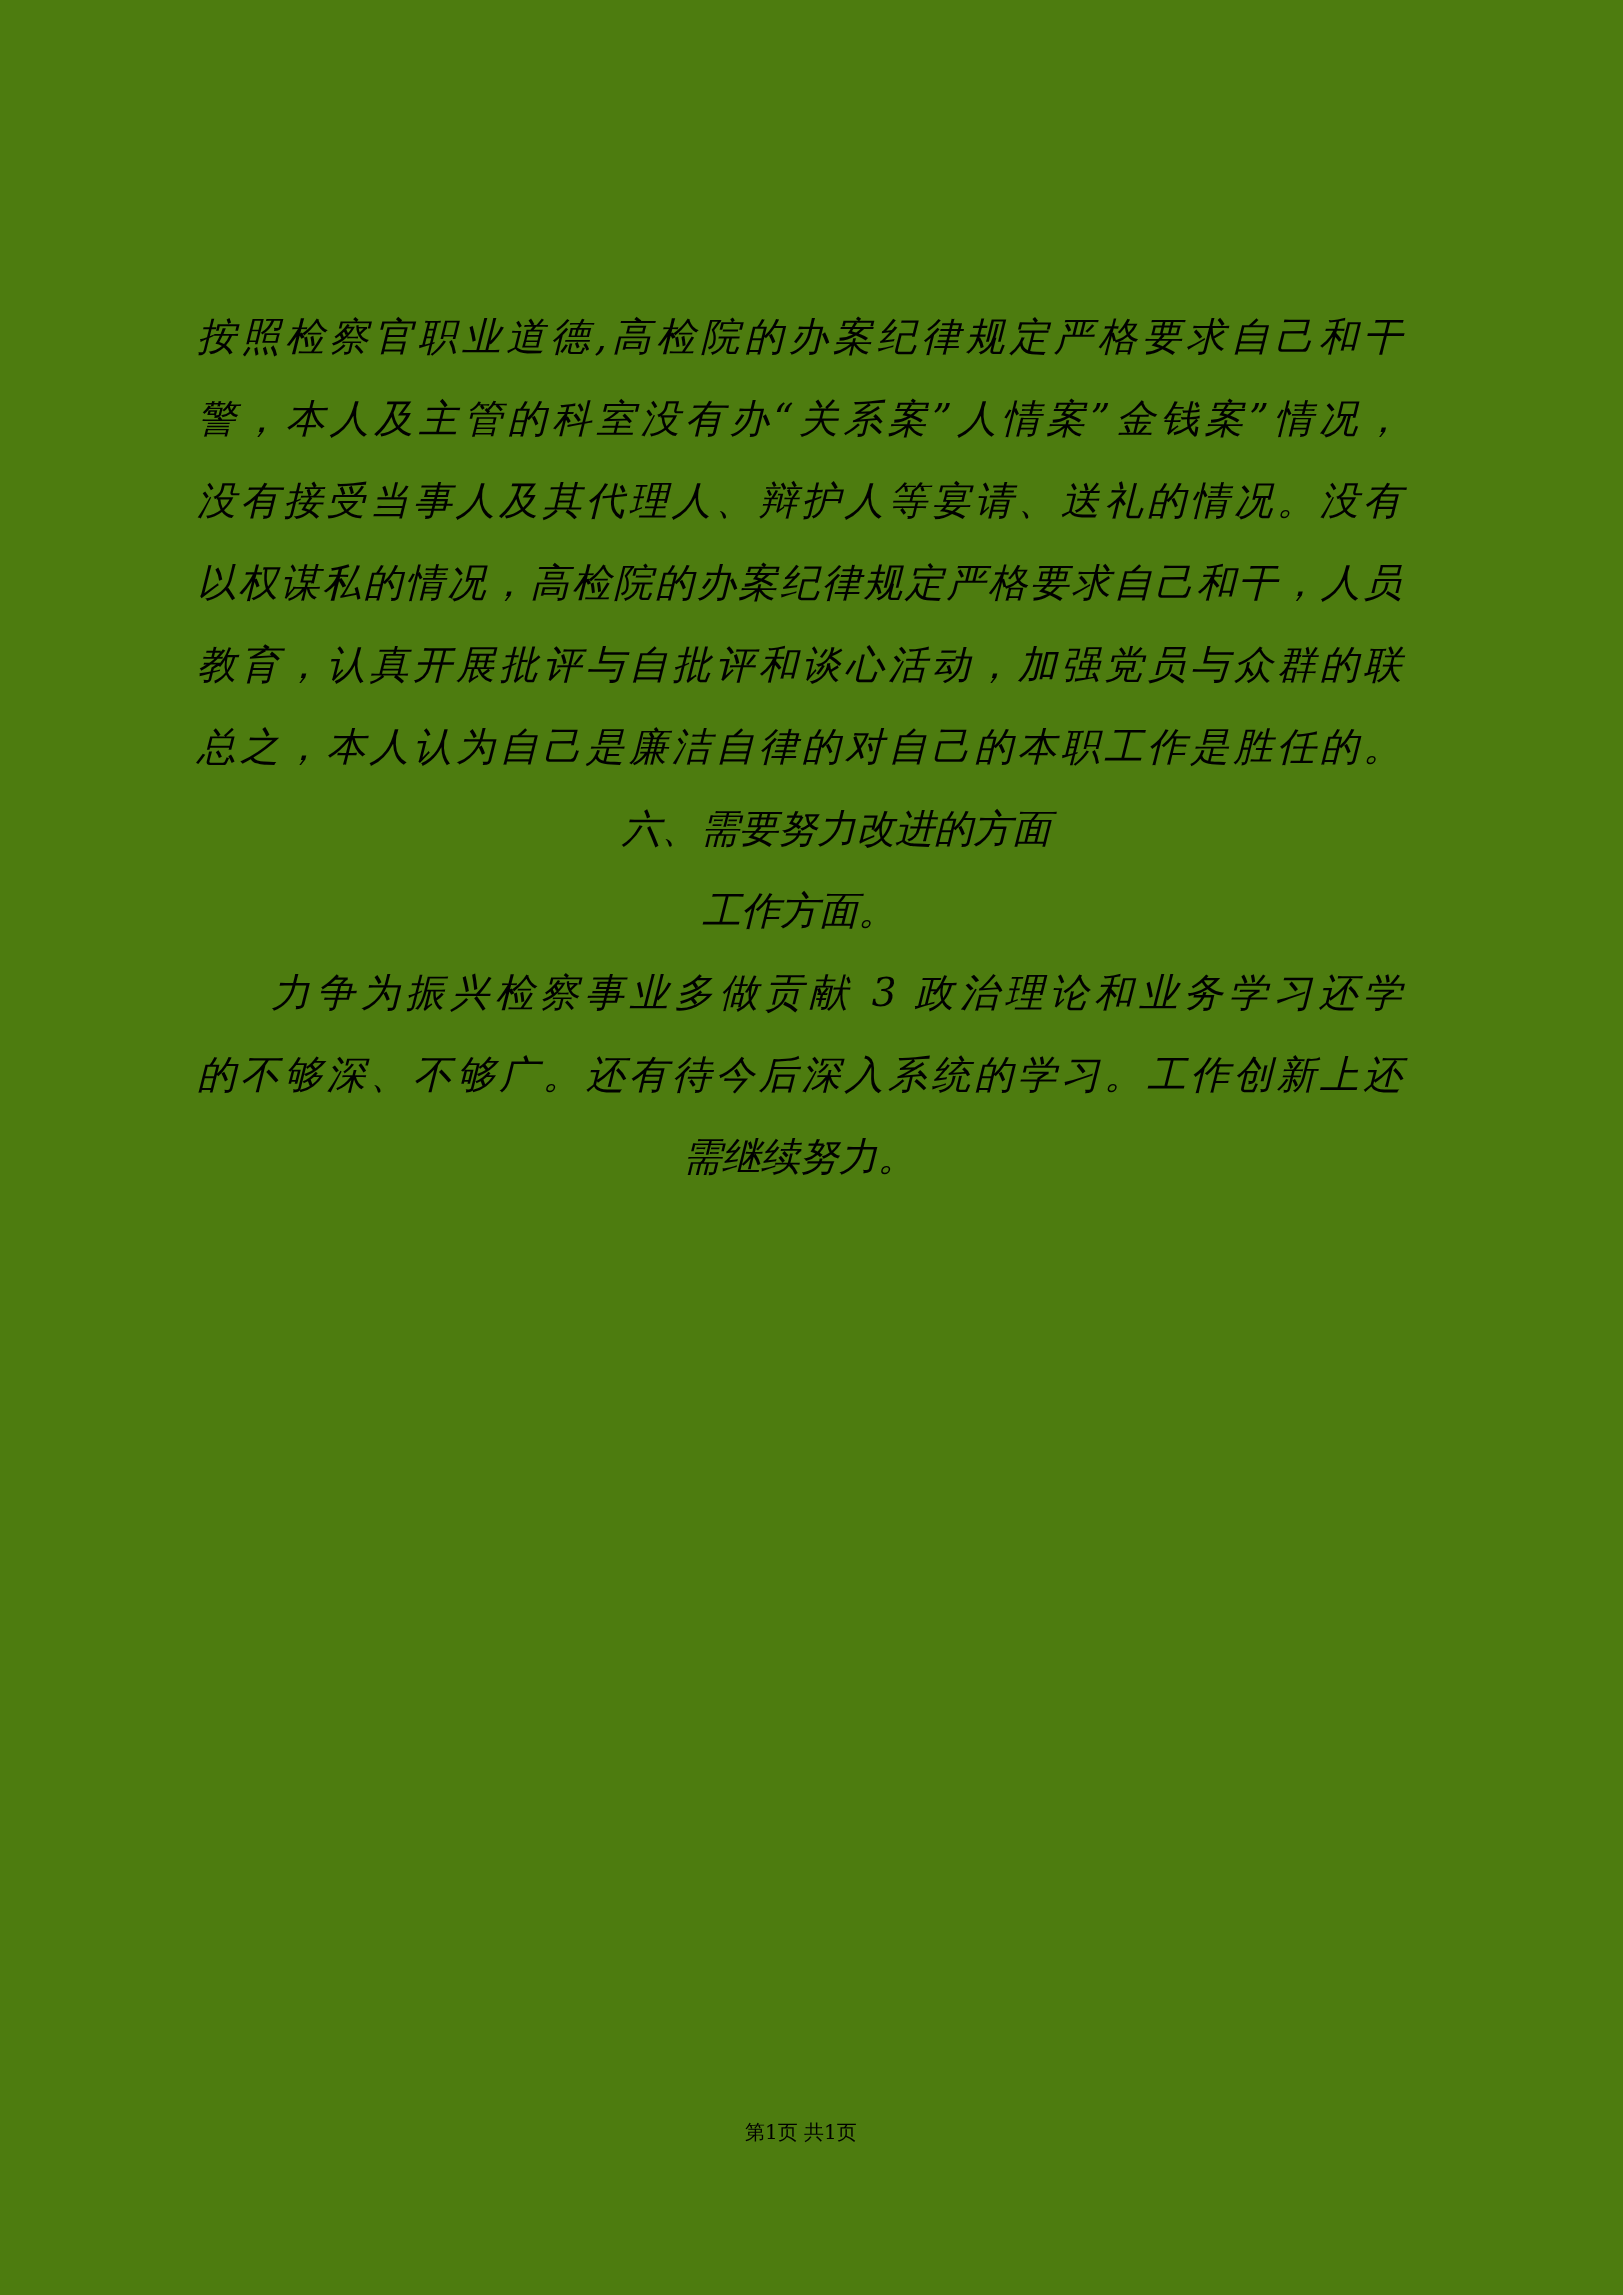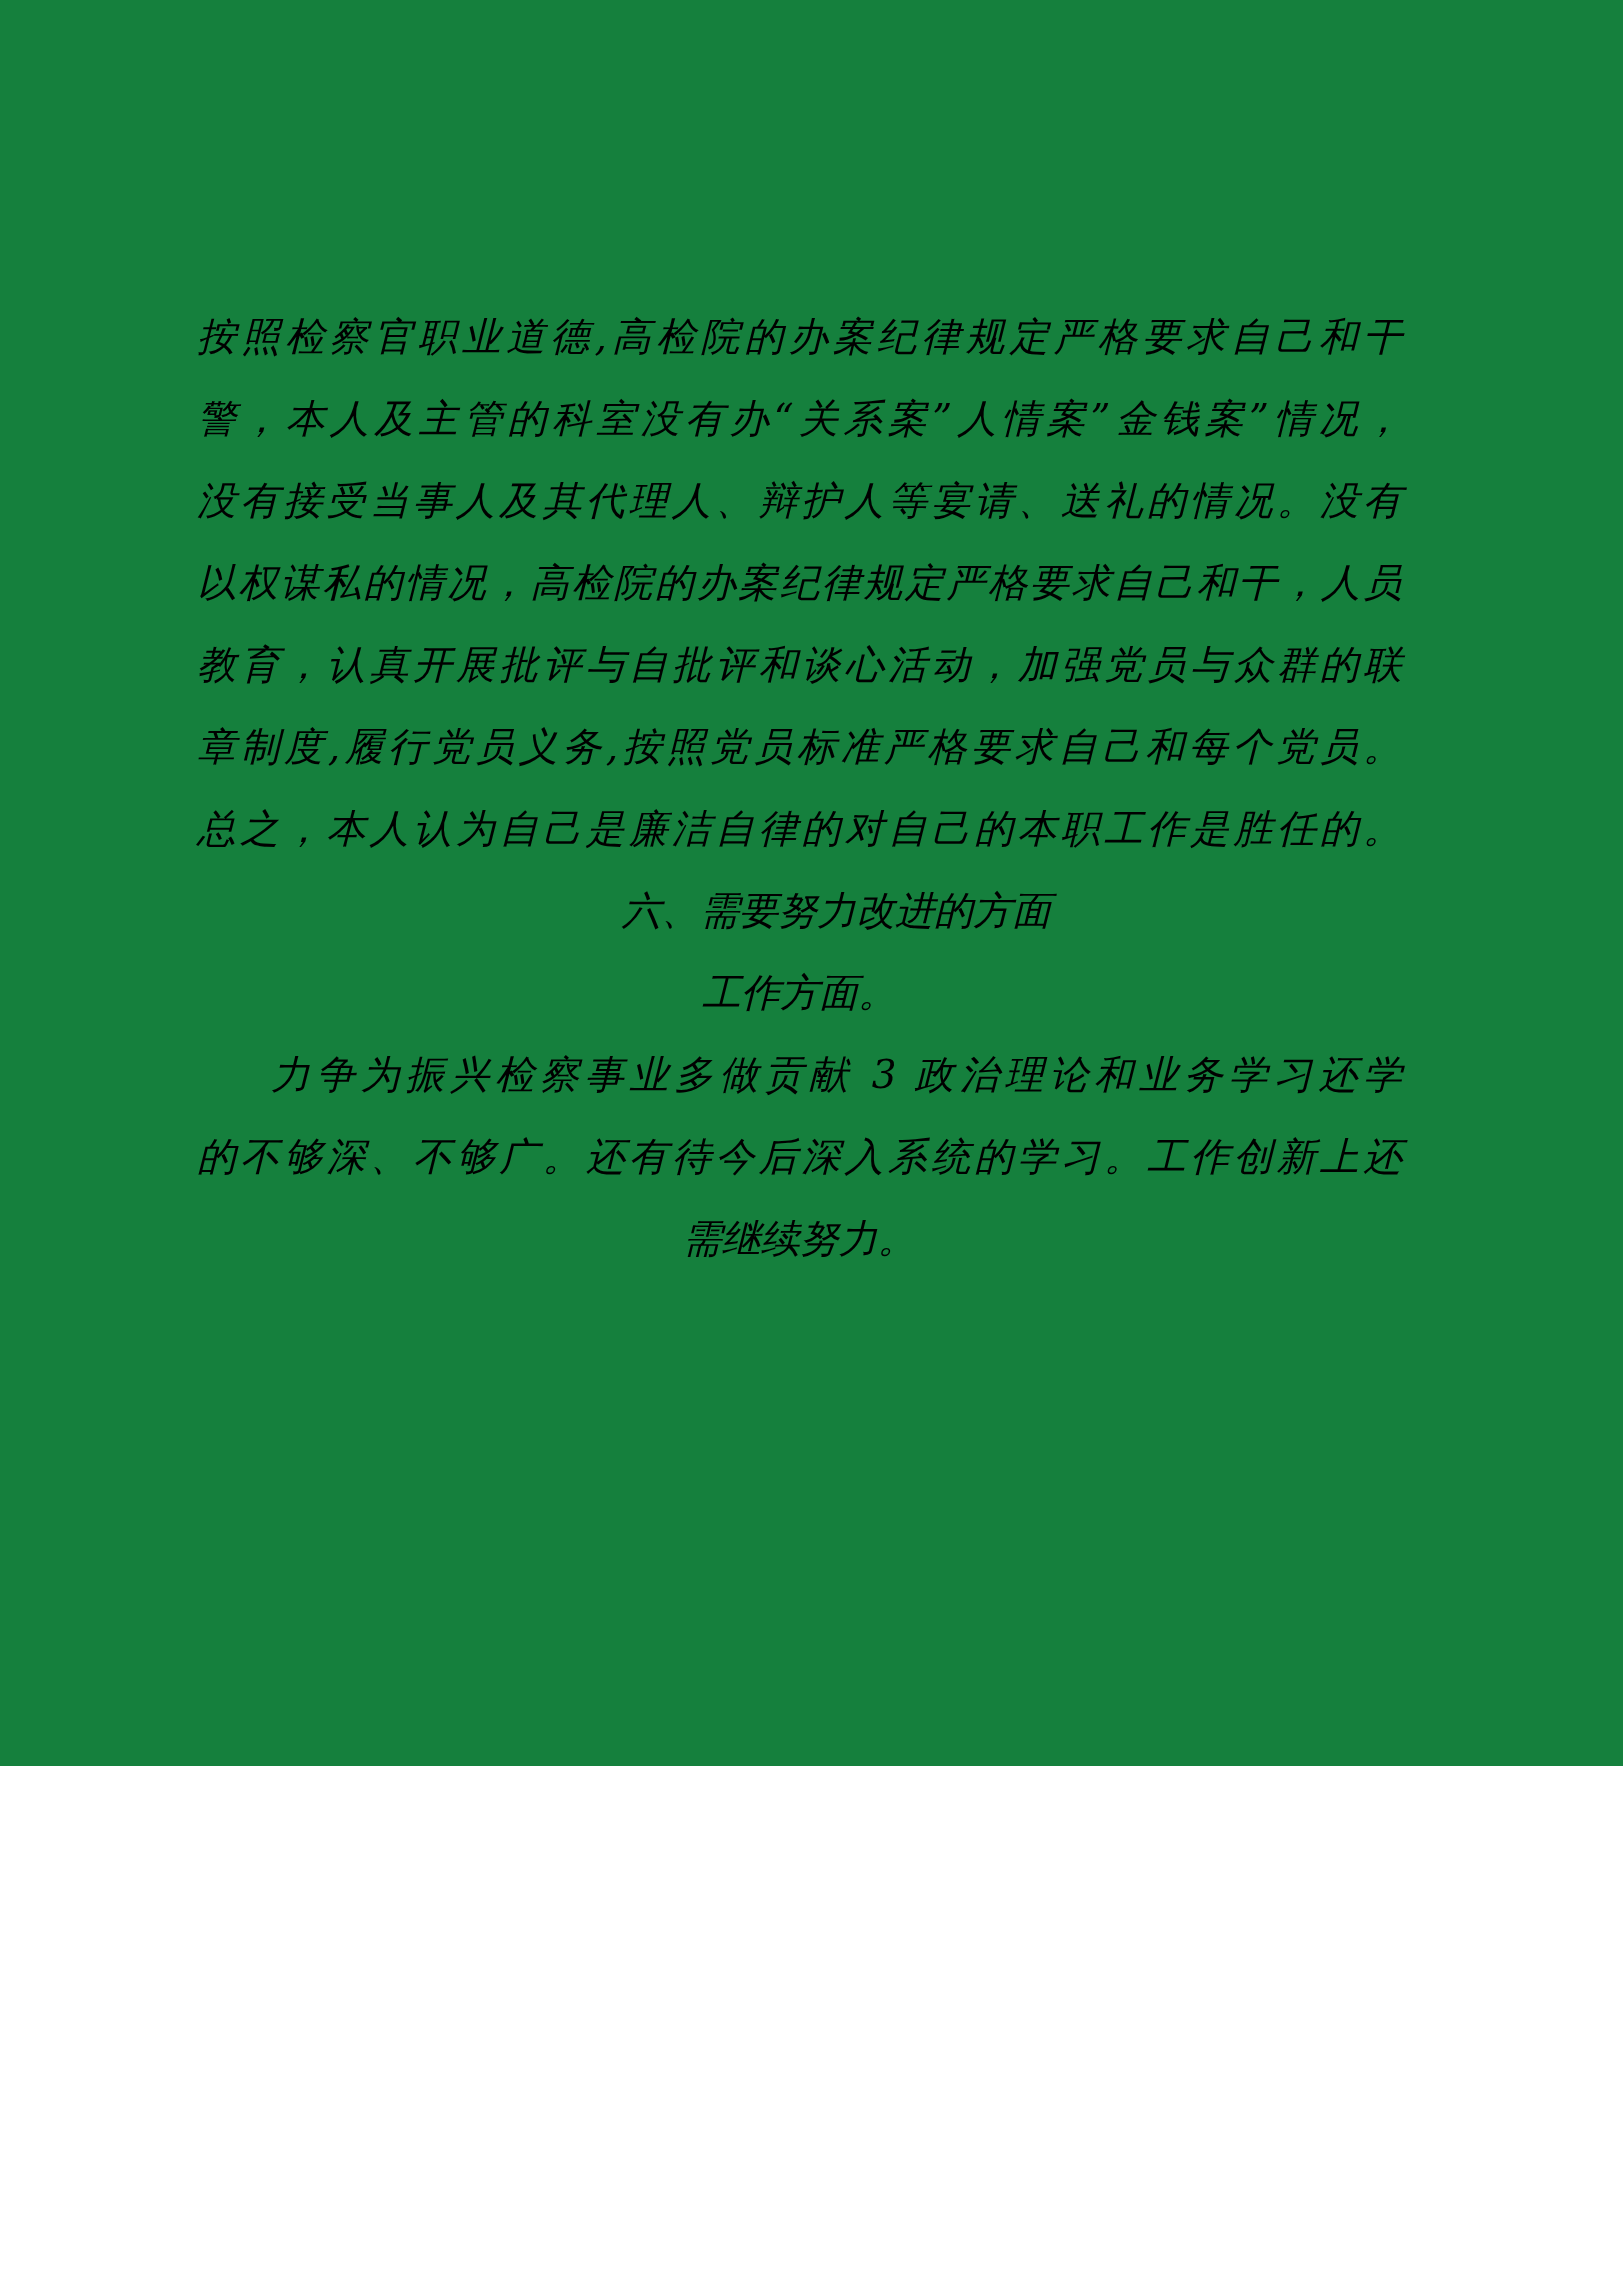--- a/index.html
+++ b/index.html
@@ -3,22 +3,22 @@
 <meta charset="utf-8">
 <style>
   html, body {
     margin: 0;
     padding: 0;
     background: #ffffff;
   }
   .page {
     position: relative;
     width: 1623px;
-    height: 1766px;
-    background: #15803d;
+    height: 2295px;
+    background: #4d7c0f;
     overflow: hidden;
   }
   .doc-body {
     position: absolute;
     left: 197px;
     top: 296px;
     width: 1205px;
     color: #000000;
     font-family: "DejaVu Serif", "Liberation Serif", serif;
     font-style: italic;
@@ -51,21 +51,20 @@
 </head>
 <body>
 
 <div class="page">
   <div class="doc-body">
     <div class="ln j">按照检察官职业道德,高检院的办案纪律规定严格要求自己和干</div>
     <div class="ln j">警，本人及主管的科室没有办“关系案”人情案”金钱案”情况，</div>
     <div class="ln j">没有接受当事人及其代理人、辩护人等宴请、送礼的情况。没有</div>
     <div class="ln j">以权谋私的情况，高检院的办案纪律规定严格要求自己和干，人员</div>
     <div class="ln j">教育，认真开展批评与自批评和谈心活动，加强党员与众群的联</div>
-    <div class="ln j">章制度,履行党员义务,按照党员标准严格要求自己和每个党员。</div>
     <div class="ln j">总之，本人认为自己是廉洁自律的对自己的本职工作是胜任的。</div>
     <div class="ln ind">六、需要努力改进的方面</div>
     <div class="ln">工作方面。</div>
     <div class="ln ind j">力争为振兴检察事业多做贡献 3 政治理论和业务学习还学</div>
     <div class="ln j">的不够深、不够广。还有待今后深入系统的学习。工作创新上还</div>
     <div class="ln">需继续努力。</div>
   </div>
 
   <div class="footer">第1页 共1页</div>
 </div>

